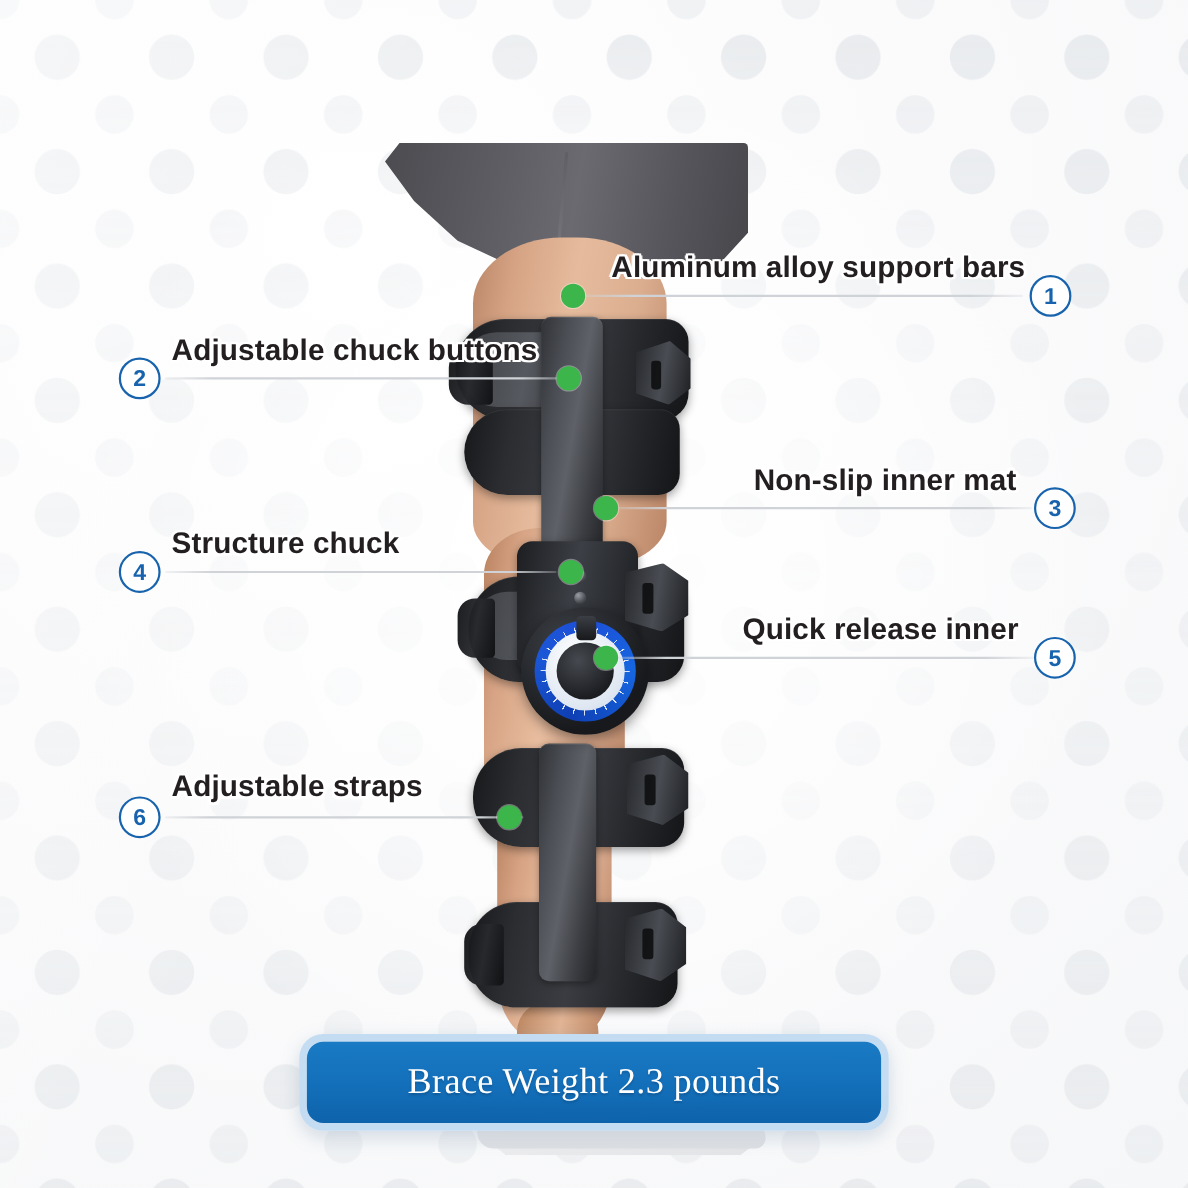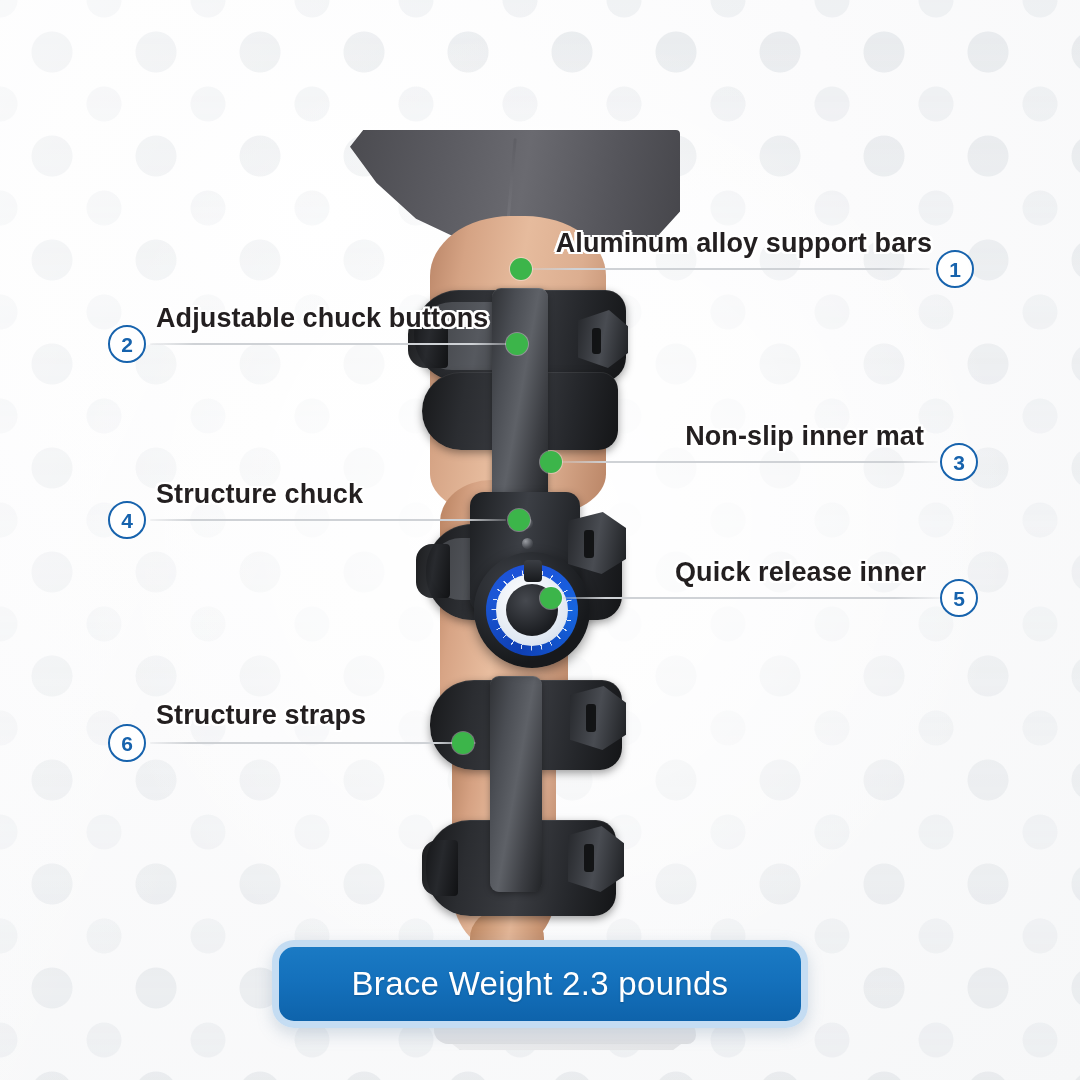--- a/index.html
+++ b/index.html
@@ -238,21 +238,21 @@
   .ctext.right { transform:translateX(-100%); }
 
   
   .banner {
     position:absolute; left:272px; top:940px;
     width:536px; height:88px;
     border-radius:22px;
     background:linear-gradient(#1a7ac4 0%,#1470bb 48%,#0e63ab 100%);
     border:7px solid rgba(207,227,245,.95);
     box-shadow:0 6px 16px rgba(110,140,170,.28);
-    display:flex; align-items:center; justify-content:center;
+    display:flex; align-items:center; justify-content:center;font-family:Liberation Serif, serif;
   }
   .banner span {
     color:#ffffff; font-size:33px; letter-spacing:.3px;
     text-shadow:0 1px 2px rgba(0,0,0,.18);
   }
 </style>
 </head>
 <body>
 
 <div id="stage">
@@ -347,20 +347,20 @@
     <div class="leader" style="left:560px; top:597px; width:380px;"></div>
     <div class="dot" style="left:540px; top:587px;"></div>
     <div class="num" style="left:940px; top:579px;">5</div>
     <div class="ctext right" style="left:926px; top:557px;">Quick release inner</div>
   </div>
 
   <div class="callout">
     <div class="leader" style="left:150px; top:742px; width:326px;"></div>
     <div class="dot" style="left:452px; top:732px;"></div>
     <div class="num" style="left:108px; top:724px;">6</div>
-    <div class="ctext" style="left:156px; top:700px;">Structure straps</div>
+    <div class="ctext" style="left:156px; top:700px;">Adjustable straps</div>
   </div>
 
   <div class="banner">
     <span>Brace Weight 2.3 pounds</span>
   </div>
 
 </div>
 
 </body></html>

